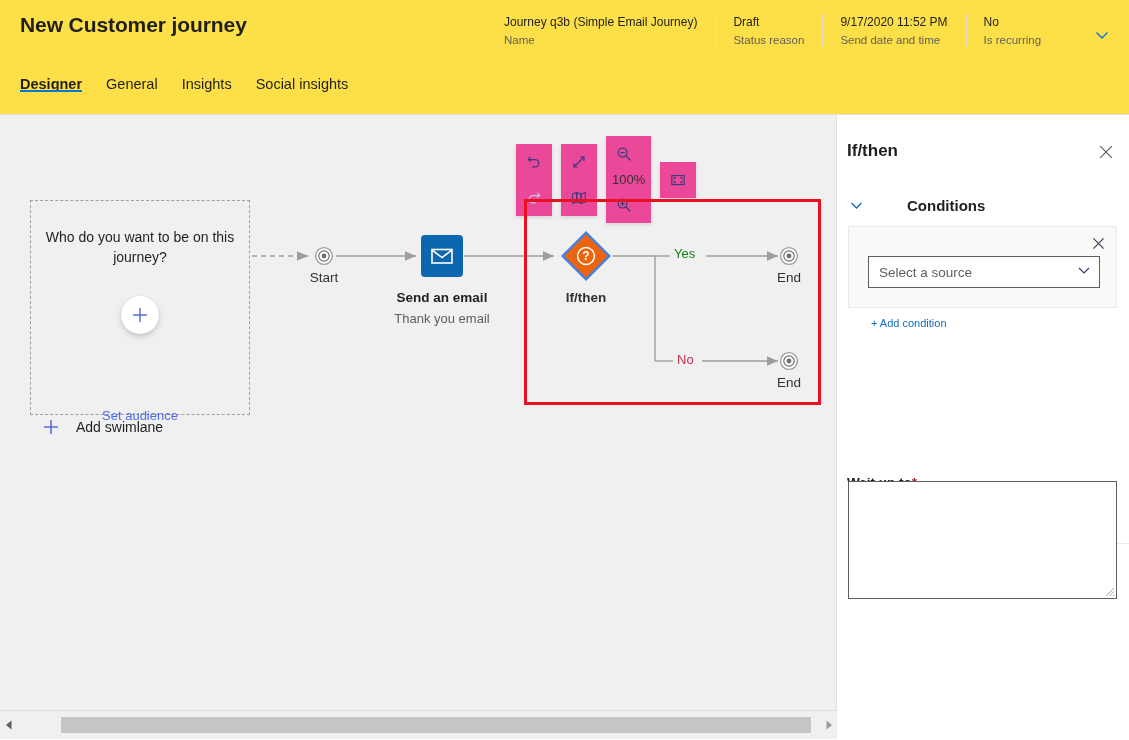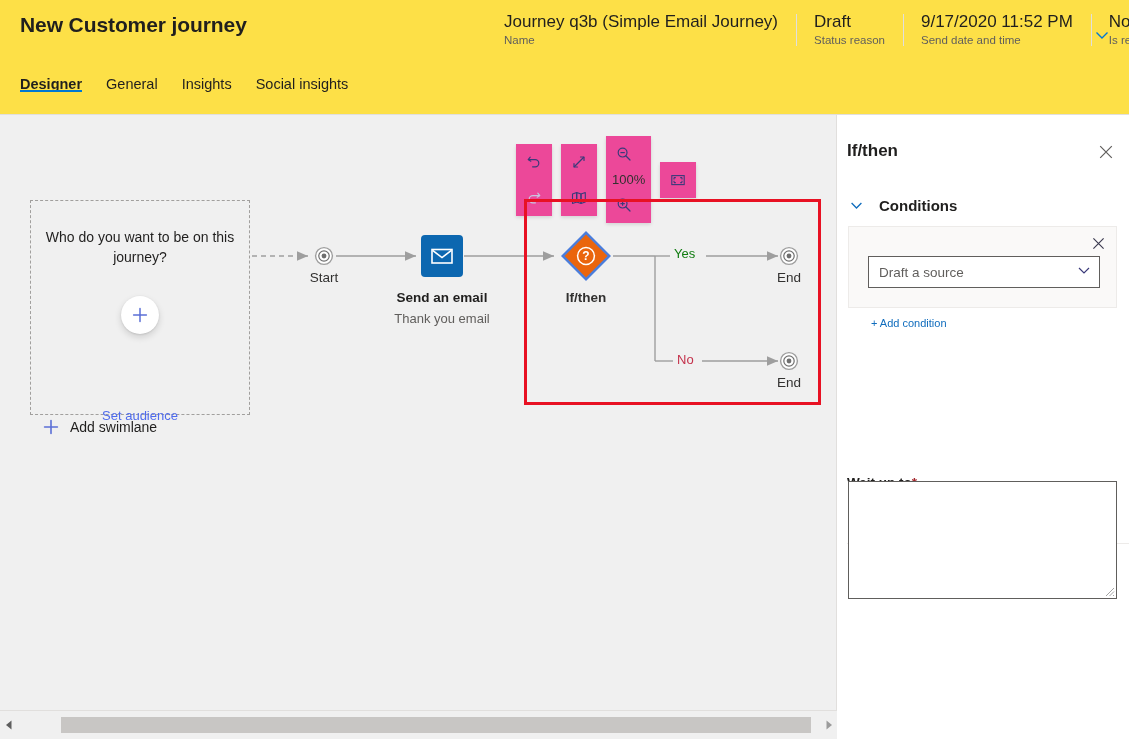--- a/index.html
+++ b/index.html
@@ -27,21 +27,21 @@
   #meta-strip {
     position:absolute; left:504px; top:13px; height:44px;
     display:flex; align-items:flex-start;
   }
   .meta-item { position:relative; padding-right:18px; }
   .meta-item + .meta-item { padding-left:18px; }
   .meta-item + .meta-item:before {
     content:""; position:absolute; left:0; top:1px; bottom:2px; width:1px;
     background:#e1dfdd;
   }
-  .meta-value { font-size:17px; color:#201f1e; line-height:18px; white-space:nowrap; }
+  .meta-value { font-size:12px; color:#201f1e; line-height:18px; white-space:nowrap; }
   .meta-label { font-size:11.5px; color:#605e5c; line-height:16px; margin-top:1px; white-space:nowrap; }
   #meta-expand {
     position:absolute; right:14px; top:22px;
     width:26px; height:26px; display:flex; align-items:center; justify-content:center;
     cursor:pointer;
   }
 
   
   #tabs {
     position:absolute; left:20px; top:76px; display:flex; gap:24px;
@@ -98,21 +98,21 @@
     width:38px; height:38px; border-radius:50%; background:#ffffff;
     box-shadow:0 0.6px 1.8px rgba(0,0,0,0.12), 0 3.2px 7.2px rgba(0,0,0,0.14);
     display:flex; align-items:center; justify-content:center; cursor:pointer;
   }
   #audience-link {
     position:absolute; left:0; right:0; top:207px;
     text-align:center; font-size:13px; color:#4f6bed; cursor:pointer;
   }
   #add-swimlane {
     position:absolute; left:42px; top:303px;
-    display:flex; align-items:center; gap:10px; cursor:pointer;
+    display:flex; align-items:center; gap:16px; cursor:pointer;
   }
   #add-swimlane .label { font-size:14px; color:#201f1e; }
 
   
   .flow-label {
     position:absolute; text-align:center; font-size:13.5px; color:#323130;
     white-space:nowrap;
   }
   .flow-sublabel {
     position:absolute; text-align:center; font-size:13px; color:#605e5c;
@@ -168,21 +168,21 @@
     font-size:17px; font-weight:600; color:#201f1e;
   }
   #panel-close {
     position:absolute; right:12px; top:26px; width:22px; height:22px;
     display:flex; align-items:center; justify-content:center; cursor:pointer;
   }
   .section-header {
     position:absolute; display:flex; align-items:center; gap:16px; cursor:pointer;
   }
   .section-header .chev { width:14px; height:14px; display:flex; align-items:center; justify-content:center; }
-  .section-header .stitle { font-size:15px; font-weight:600; color:#201f1e; }
+  .section-header .stitle { font-size:15px; font-weight:600; color:#201f1e;margin-left:28px; }
 
   #conditions-header { left:12px; top:82px; }
   #condition-card {
     position:absolute; left:11px; top:111px; width:269px; height:82px;
     background:#faf9f8; border:1px solid #edebe9;
   }
   #condition-remove {
     position:absolute; right:8px; top:6px; width:20px; height:20px;
     display:flex; align-items:center; justify-content:center; cursor:pointer;
   }
@@ -458,21 +458,21 @@
     <span class="stitle">Conditions</span>
   </div>
 
   <div id="condition-card">
     <div id="condition-remove">
       <svg width="13" height="13" viewBox="0 0 13 13">
           <path d="M1.4 1.4 L11.6 11.6 M11.6 1.4 L1.4 11.6" stroke="#3b3a4f" stroke-width="1.15"></path>
         </svg>
     </div>
     <div id="source-select">
-      <span class="val">Draft a source</span>
+      <span class="val">Select a source</span>
       <span>
         <svg width="14" height="14" viewBox="0 0 14 14">
             <path d="M2 5 L7 10 L12 5" fill="none" stroke="#3b3a7a" stroke-width="1.2"></path>
           </svg>
       </span>
     </div>
   </div>
 
   <div id="add-condition">+ Add condition</div>
 

